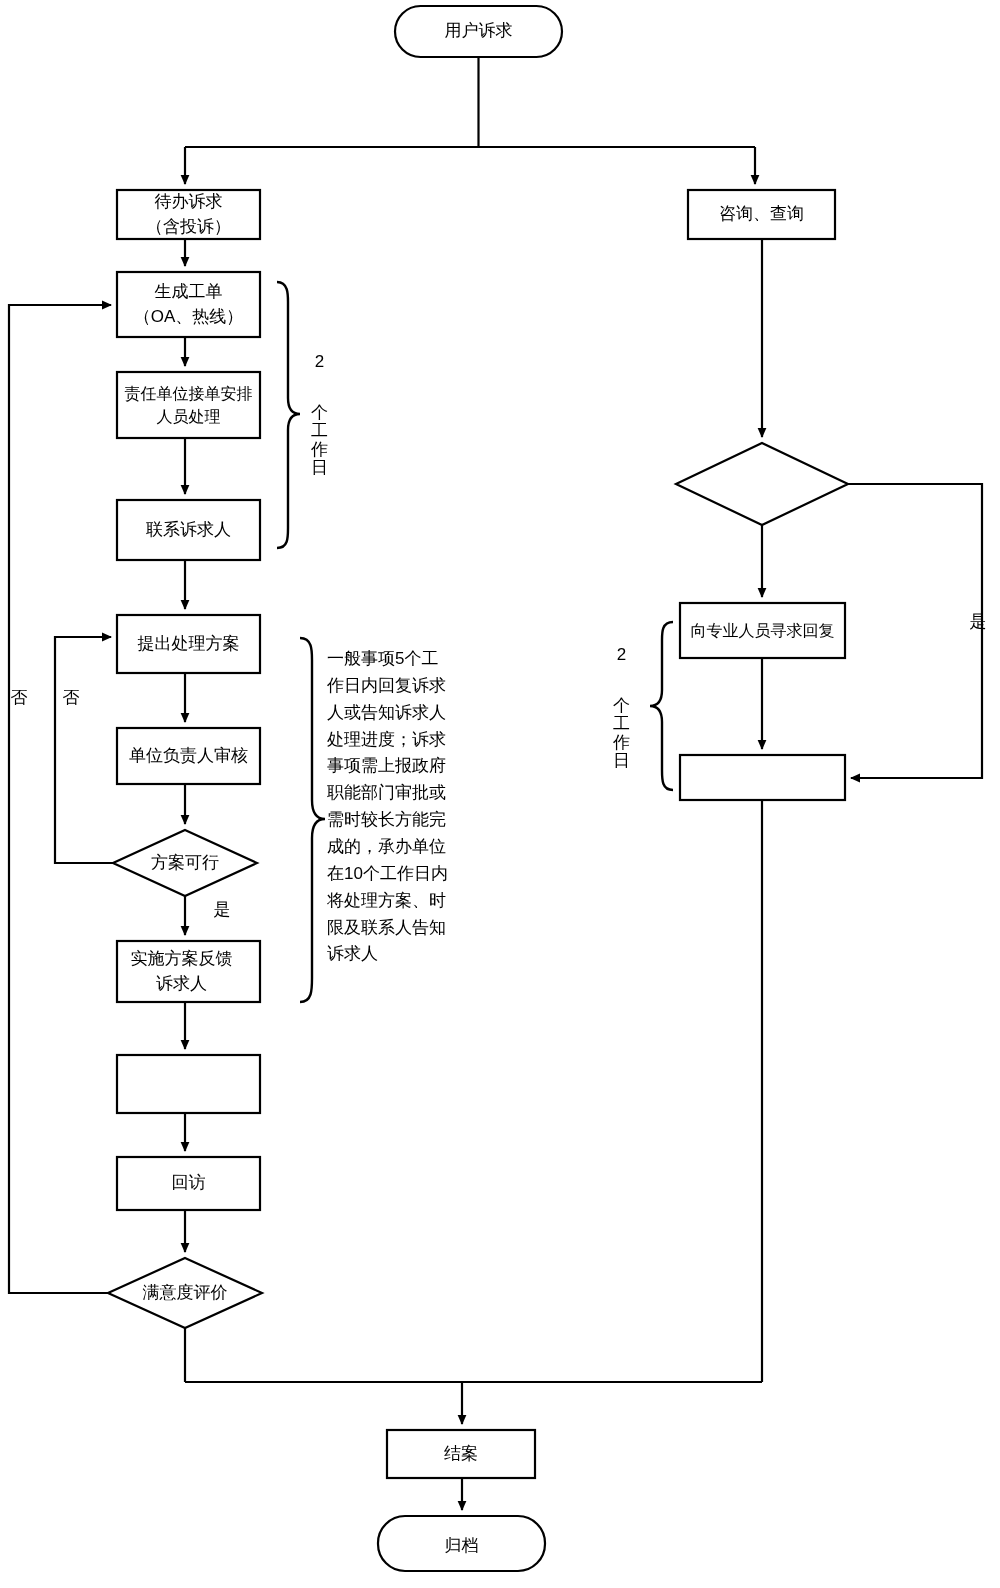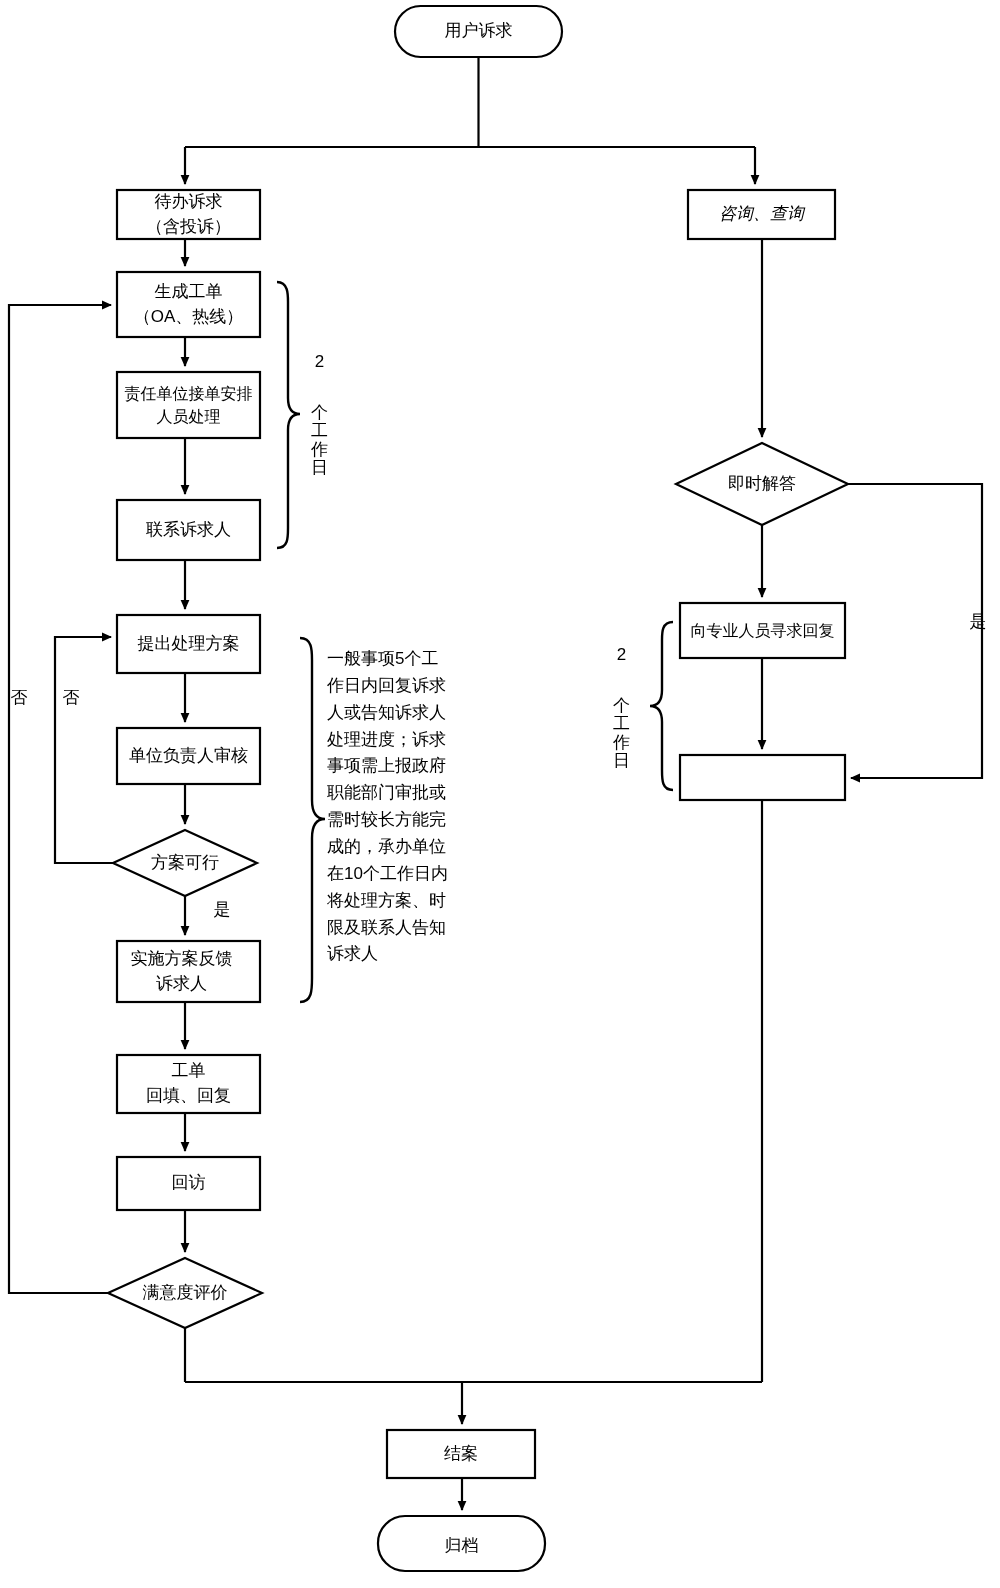--- a/index.html
+++ b/index.html
@@ -145,30 +145,27 @@
 
   <div class="node-text" style="left:117px;top:615px;width:143px;height:58px;border-radius:6px;">提出处理方案</div>
 
   <div class="node-text" style="left:117px;top:728px;width:143px;height:56px;">单位负责人审核</div>
 
   <div class="node-text" style="left:113px;top:843px;width:144px;height:40px;">方案可行</div>
 
   <div class="node-text" style="left:117px;top:941px;width:129px;height:61px;">实施方案反馈
 诉求人</div>
 
-  <div class="node-text" style="left:117px;top:1055px;width:143px;height:58px;">工单
-回填、回复</div>
 
   <div class="node-text" style="left:117px;top:1157px;width:143px;height:53px;border-radius:12px;">回访</div>
 
   <div class="node-text" style="left:108px;top:1273px;width:154px;height:40px;">满意度评价</div>
 
-  <div class="node-text" style="left:688px;top:190px;width:147px;height:49px;font-style:italic;">咨询、查询</div>
-
-  <div class="node-text" style="left:676px;top:464px;width:172px;height:40px;">即时解答</div>
+  <div class="node-text" style="left:688px;top:190px;width:147px;height:49px;">咨询、查询</div>
+
 
   <div class="node-text" style="left:680px;top:603px;width:165px;height:55px;font-size:16px;">向专业人员寻求回复</div>
 
 
   <div class="node-text" style="left:387px;top:1430px;width:148px;height:48px;">结案</div>
 
   <div class="node-text" style="left:378px;top:1516px;width:167px;height:60px;">归档</div>
 
   <div class="edge-label" style="left:8px;top:688px;width:22px;">否</div>
 

